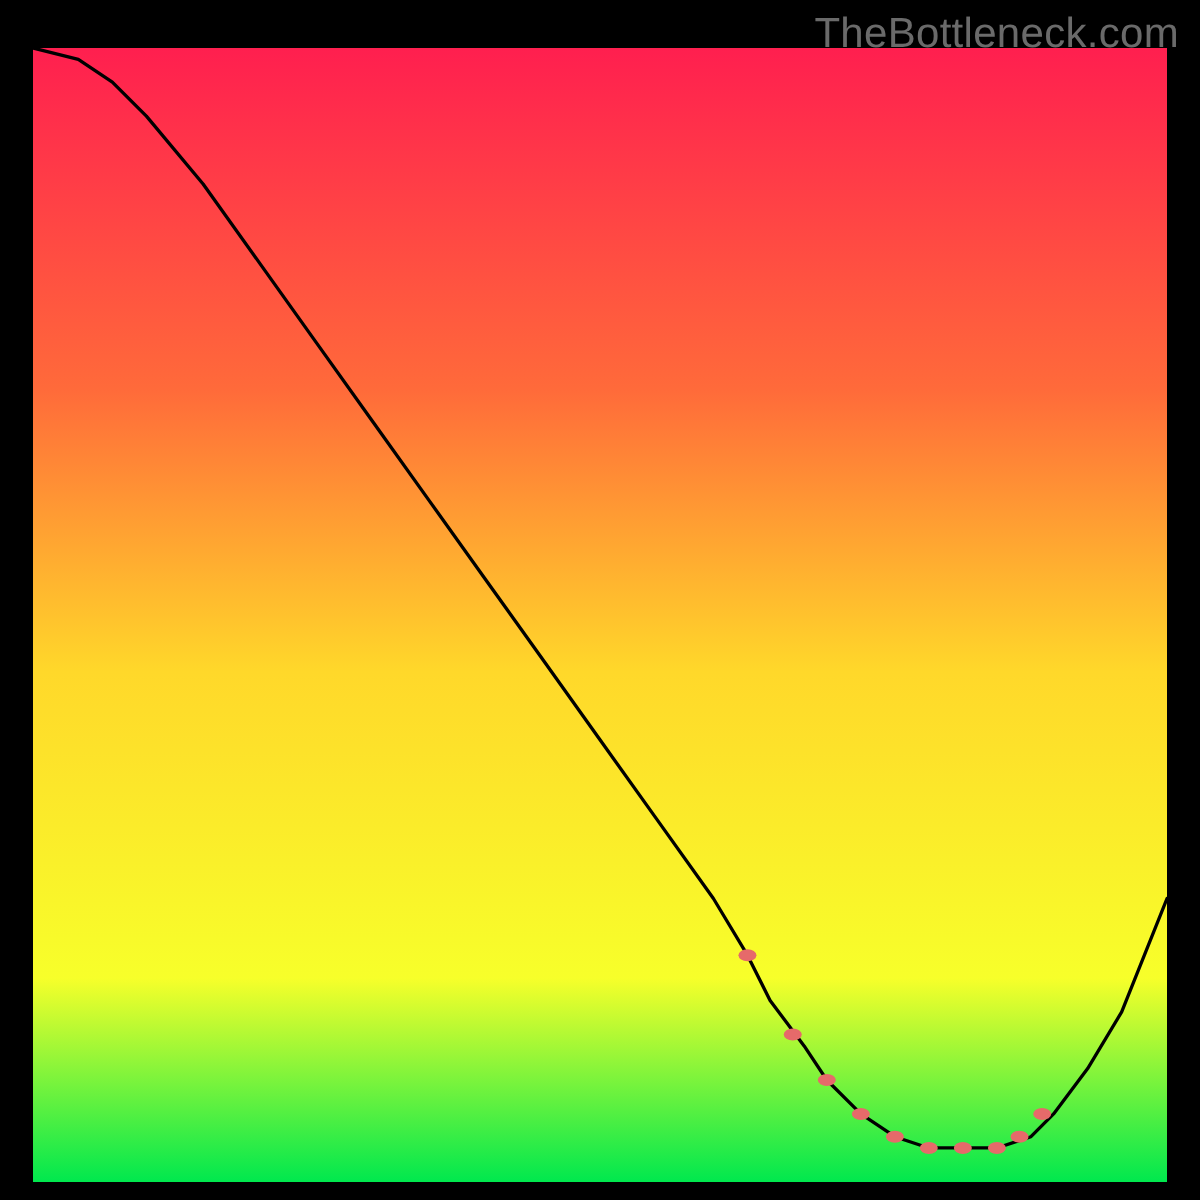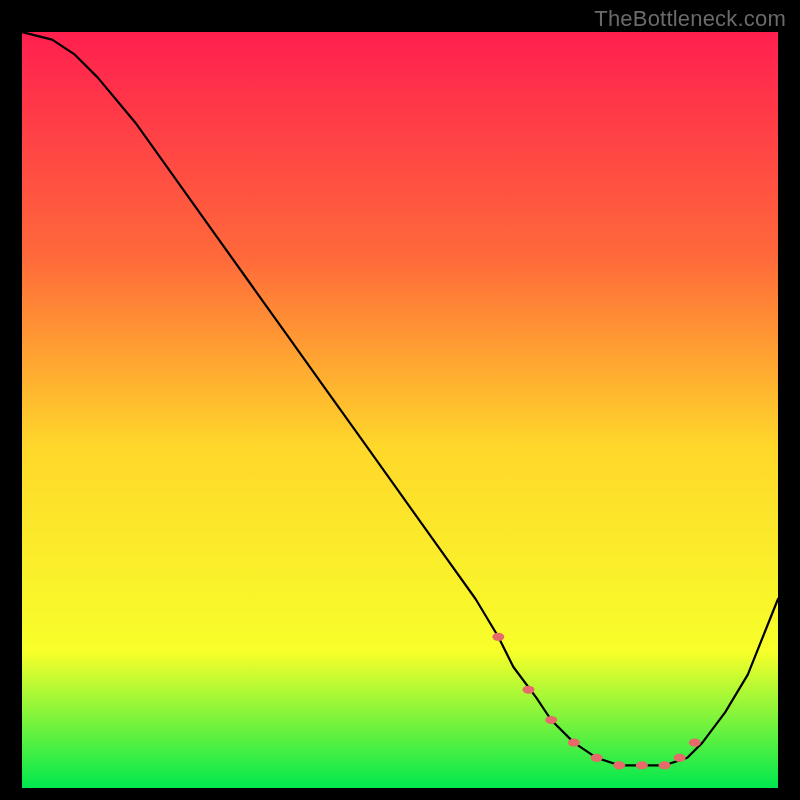--- a/index.html
+++ b/index.html
@@ -17,21 +17,21 @@
     left: 0;
     width: 800px;
     height: 800px;
     background: #000;
   }
   .watermark {
     position: absolute;
     top: 6px;
     right: 14px;
     color: #6a6a6a;
-    font-size: 22px;
+    font-size: 28px;
     letter-spacing: 0.2px;
     font-weight: 400;
     font-family: Arial, Helvetica, sans-serif;
   }
   .plot {
     position: absolute;
     left: 22px;
     top: 32px;
     width: 756px;
     height: 756px;

